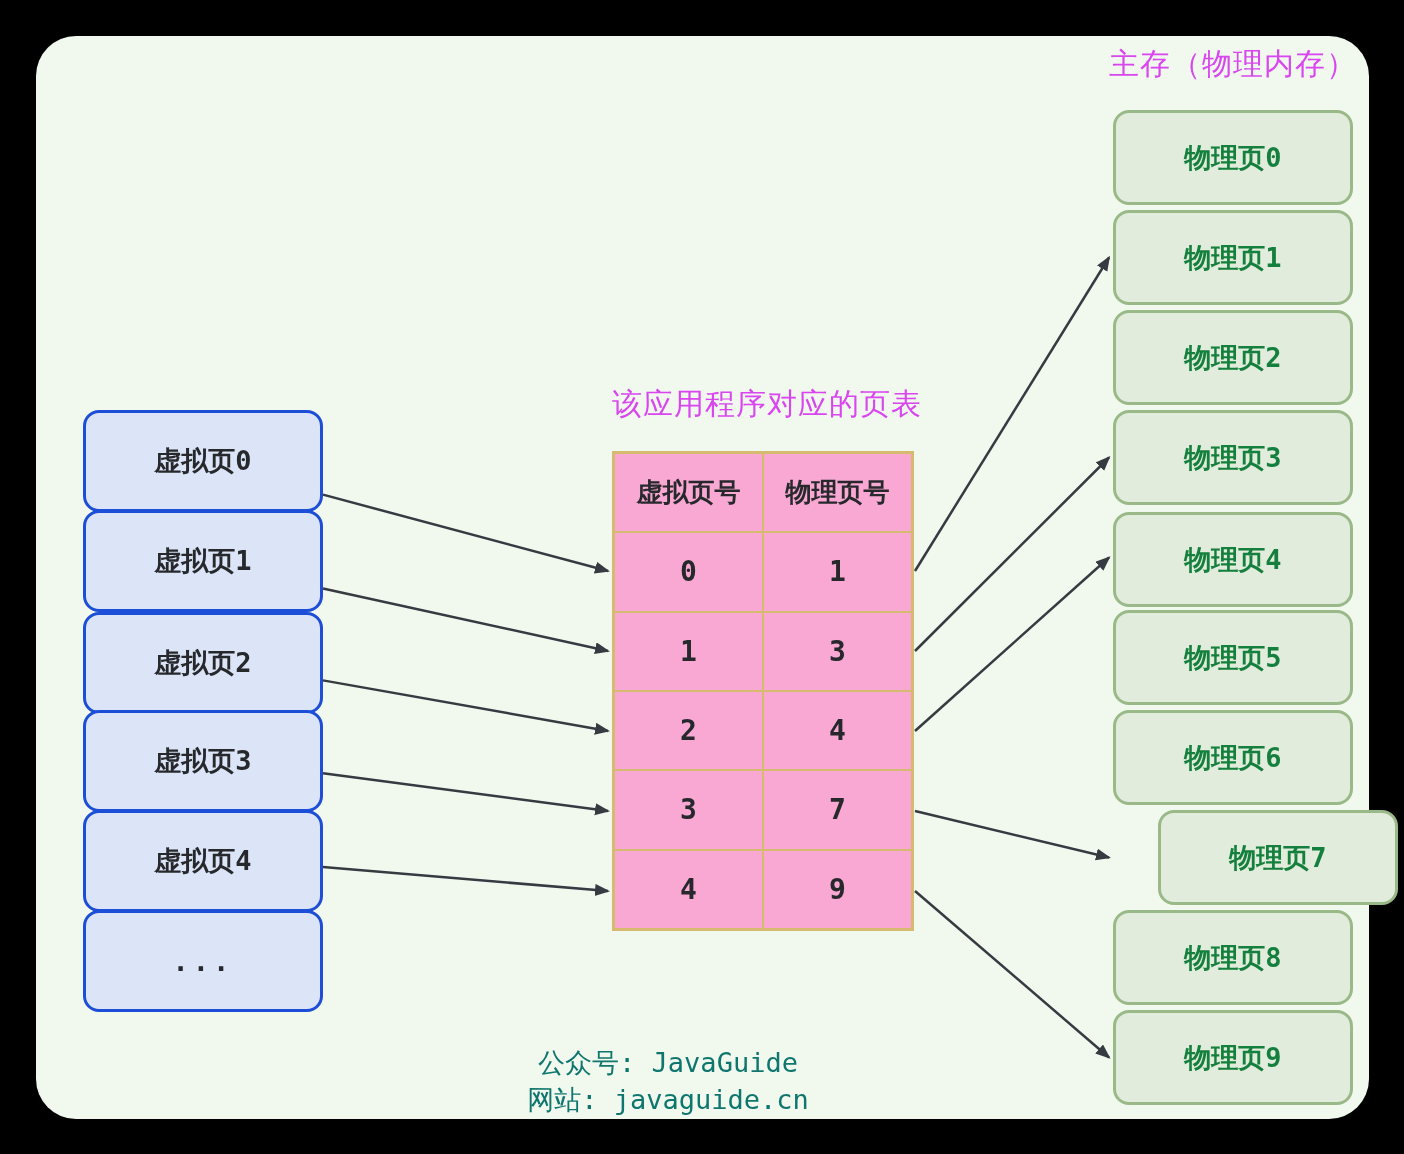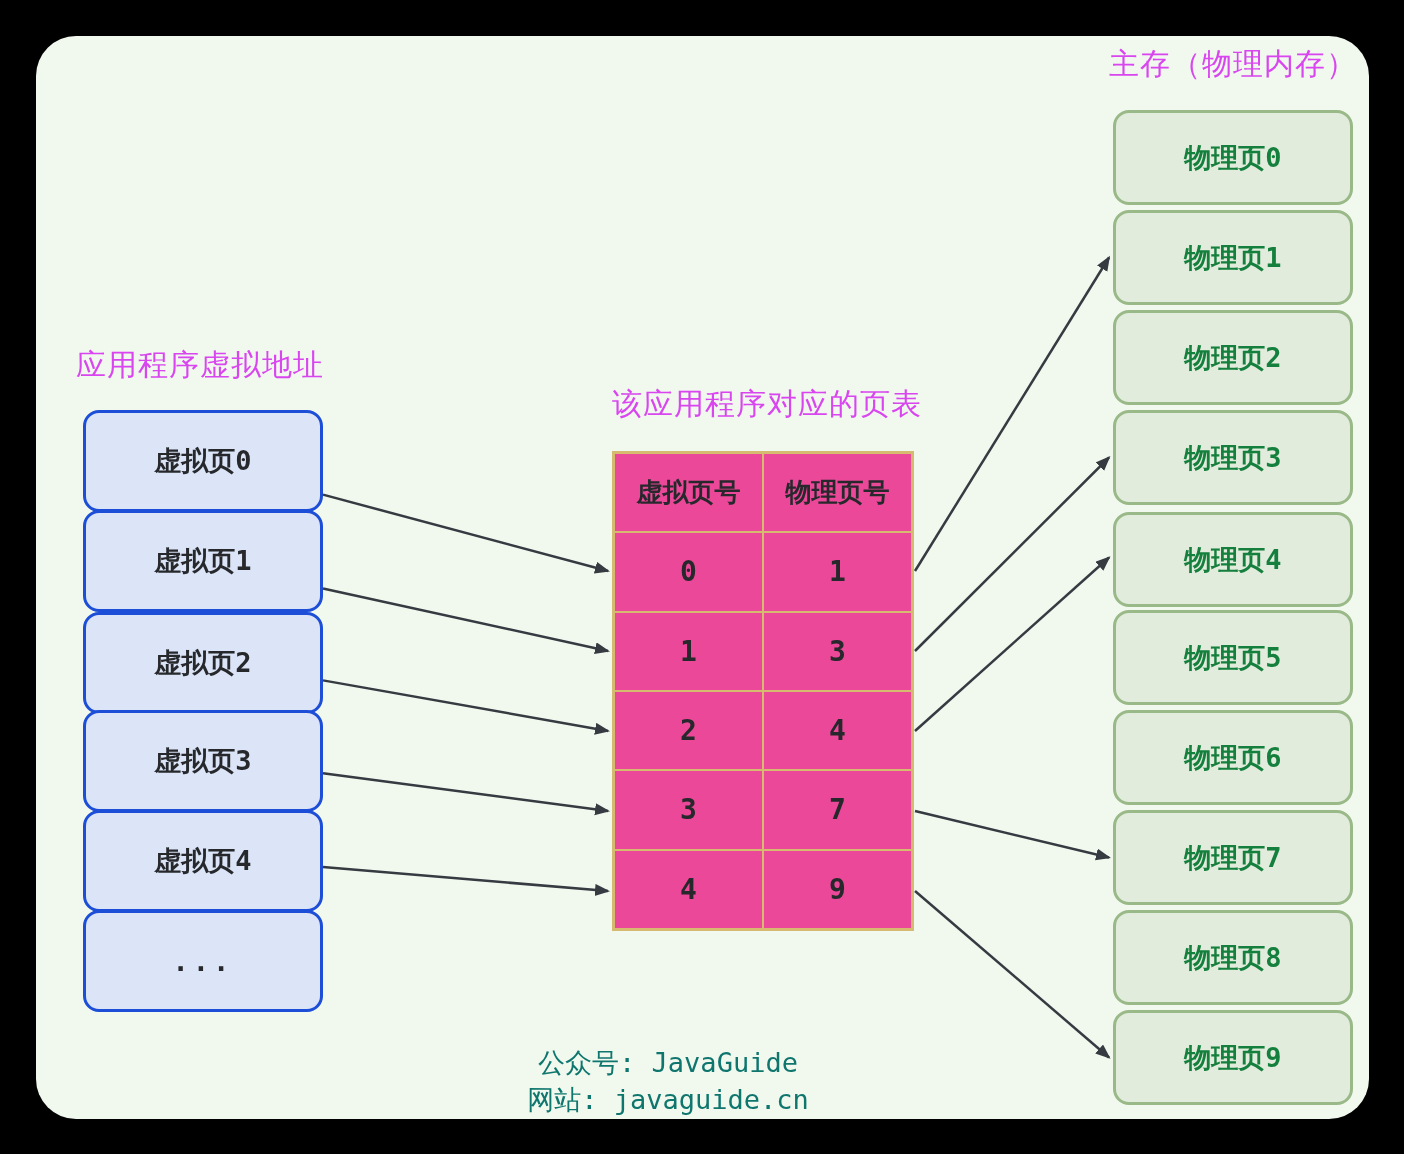--- a/index.html
+++ b/index.html
@@ -30,21 +30,21 @@
     background:#dbe5f7;border:3px solid #1d4ed8;color:#26282c;
   }
   .pm-box{
     left:1113px;width:240px;height:95px;
     background:#e2ecdc;border:3px solid #9ab988;color:#15803d;
   }
   .ellipsis-label{letter-spacing:4px;font-weight:700;}
 
   .page-table{
     position:absolute;left:612px;top:451px;width:302px;height:480px;
-    box-sizing:border-box;background:#ec4899;border:2px solid #d6ba70;
+    box-sizing:border-box;background:#f9a8d4;border:2px solid #d6ba70;
     display:grid;grid-template-columns:1fr 1fr;grid-auto-rows:1fr;
   }
   .pt-cell{
     box-sizing:border-box;border:1px solid #d6ba70;
     display:flex;align-items:center;justify-content:center;
     font-size:26px;font-weight:600;color:#26282c;
   }
   .pt-cell.value{
     font-family:"DejaVu Sans Mono","DejaVu Sans",sans-serif;font-size:28px;
   }
@@ -58,21 +58,20 @@
     font-size:27px;line-height:37px;color:#0f766e;font-weight:500;
     white-space:nowrap;
   }
 </style>
 </head>
 <body>
 
 <div class="stage">
   <div class="panel"></div>
 
-  <div class="section-label vm-label">应用程序虚拟地址</div>
 
   <div class="section-label pt-title">该应用程序对应的页表</div>
 
   <div class="section-label pm-label">主存（物理内存）</div>
 
   <div id="vm-column">
       <div class="node-box vm-box" style="top: 410px;">虚拟页0</div>
       <div class="node-box vm-box" style="top: 510px;">虚拟页1</div>
       <div class="node-box vm-box" style="top: 612px;">虚拟页2</div>
       <div class="node-box vm-box" style="top: 710px;">虚拟页3</div>
@@ -96,21 +95,21 @@
     </div>
 
   <div id="pm-column">
       <div class="node-box pm-box" style="top: 110px;">物理页0</div>
       <div class="node-box pm-box" style="top: 210px;">物理页1</div>
       <div class="node-box pm-box" style="top: 310px;">物理页2</div>
       <div class="node-box pm-box" style="top: 410px;">物理页3</div>
       <div class="node-box pm-box" style="top: 512px;">物理页4</div>
       <div class="node-box pm-box" style="top: 610px;">物理页5</div>
       <div class="node-box pm-box" style="top: 710px;">物理页6</div>
-      <div class="node-box pm-box" style="top: 810px;">物理页7</div>
+      <div class="node-box pm-box" style="top: 810px; margin-left: 45px;">物理页7</div>
       <div class="node-box pm-box" style="top: 910px;">物理页8</div>
       <div class="node-box pm-box" style="top: 1010px;">物理页9</div>
     </div>
 
   <svg class="arrow-layer" id="arrow-layer" viewBox="0 0 1404 1154" xmlns="http://www.w3.org/2000/svg">
     <defs>
       <marker id="arrowhead" markerUnits="userSpaceOnUse" markerWidth="16" markerHeight="14" refX="13" refY="6" orient="auto">
         <polygon points="0 0, 15 6, 0 12" fill="#363a41"></polygon>
       </marker>
     </defs>

